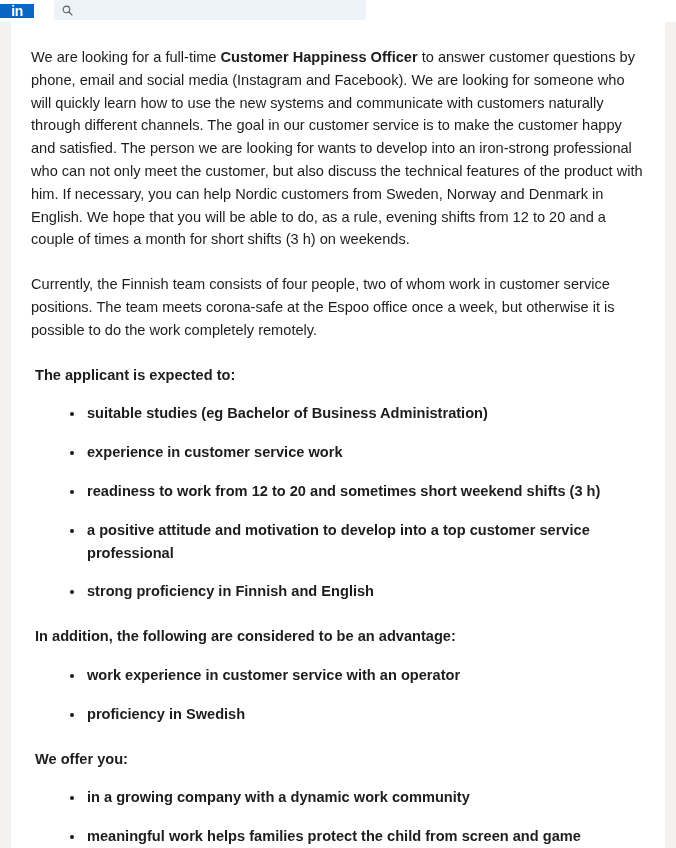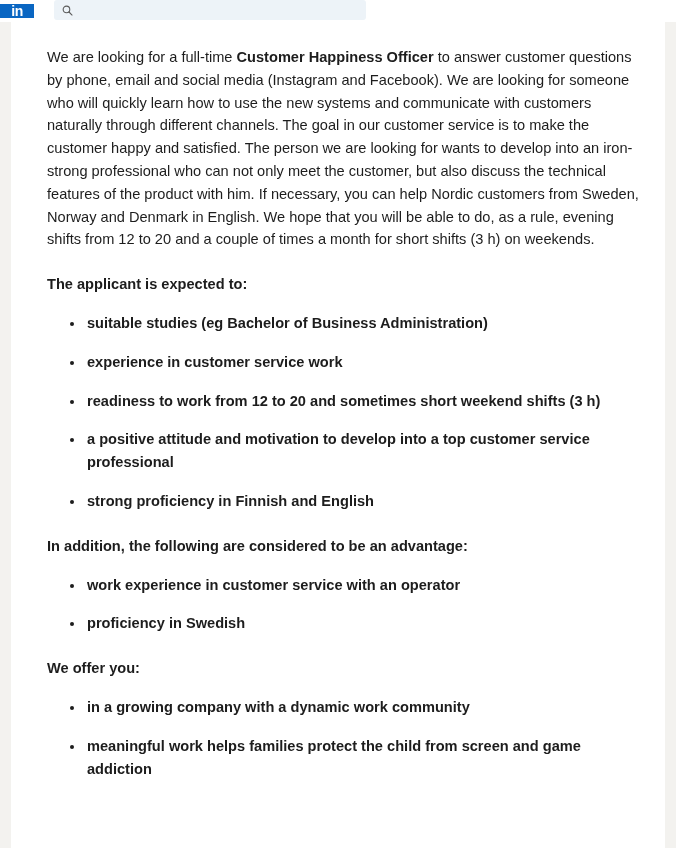--- a/index.html
+++ b/index.html
@@ -101,28 +101,28 @@
   .card-inner {
     padding: 24px 20px 0 20px;
   }
   .body-text {
     font-size: 14.6px;
     line-height: 22.8px;
     color: #1d1d1d;
     font-family: "Liberation Sans", sans-serif;
   }
   .para {
-    margin: 0 0 22px 16px;
+    margin: 0 0 22px 0;
   }
   .strong {
     font-weight: bold;
   }
   .section-head {
     font-weight: bold;
-    margin: 0 0 1px 16px;
+    margin: 0 0 1px 4px;
   }
   ul.bullets {
     margin: 0 0 22px 0;
     padding-left: 38px;
     list-style: disc;
   }
   ul.bullets li {
     margin: 16px;
     padding-left: 2px;
     font-weight: bold;
@@ -148,20 +148,23 @@
 
   </div>
 
   <div class="card">
     <div class="card-inner body-text">
 
       <p class="para">
         <span>We are looking for a full-time </span><span class="strong">Customer Happiness Officer</span><span>  to answer customer questions by phone, email and social media (Instagram and Facebook). We are looking for someone who will quickly learn how to use the new systems and communicate with customers naturally through different channels. The goal in our customer service is to make the customer happy and satisfied. The person we are looking for wants to develop into an iron-strong professional who can not only meet the customer, but also discuss the technical features of the product with him. If necessary, you can help Nordic customers from Sweden, Norway and Denmark in English. We hope that you will be able to do, as a rule, evening shifts from 12 to 20 and a couple of times a month for short shifts (3 h) on weekends.</span>
       </p>
 
+      <p class="para">
+        <span>Currently, the Finnish team consists of four people, two of whom work in customer service positions. The team meets corona-safe at the Espoo office once a week, but otherwise it is possible to do the work completely remotely.</span>
+      </p>
 
       <p class="section-head">The applicant is expected to:</p>
       <ul class="bullets">
         <li>suitable studies (eg Bachelor of Business Administration)</li>
         <li>experience in customer service work</li>
         <li>readiness to work from 12 to 20 and sometimes short weekend shifts (3 h)</li>
         <li>a positive attitude and motivation to develop into a top customer service professional</li>
         <li>strong proficiency in Finnish and English</li>
       </ul>
 

